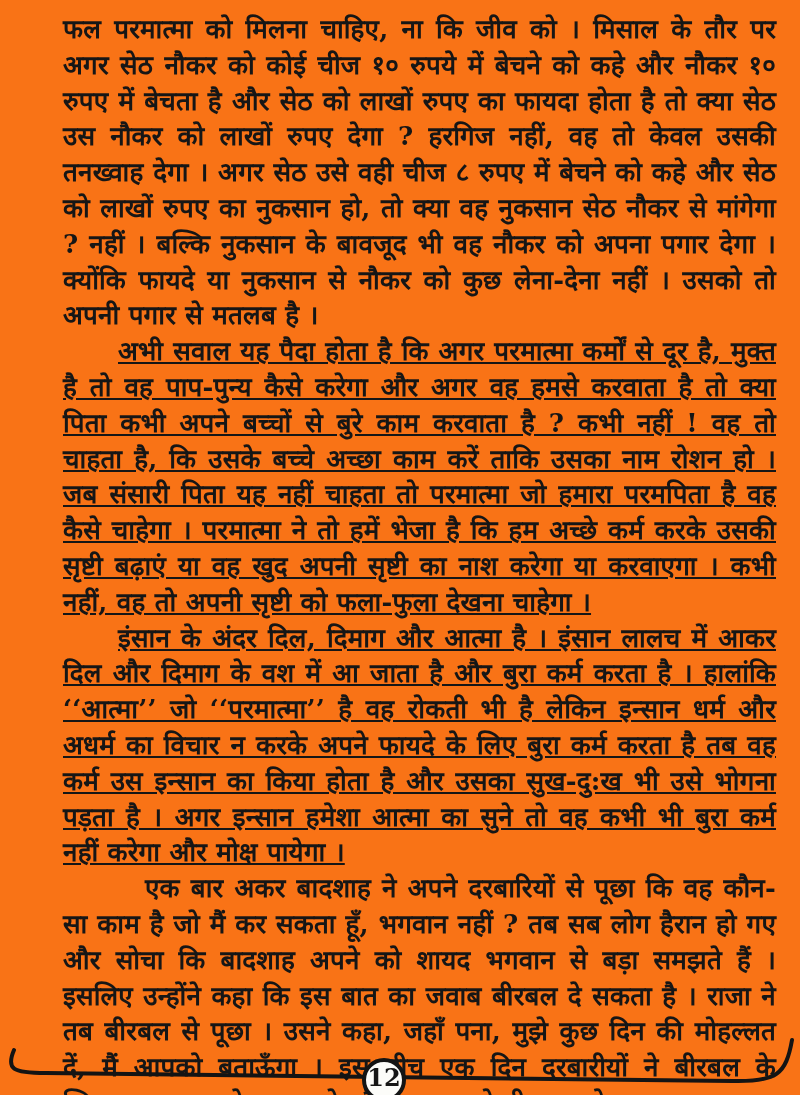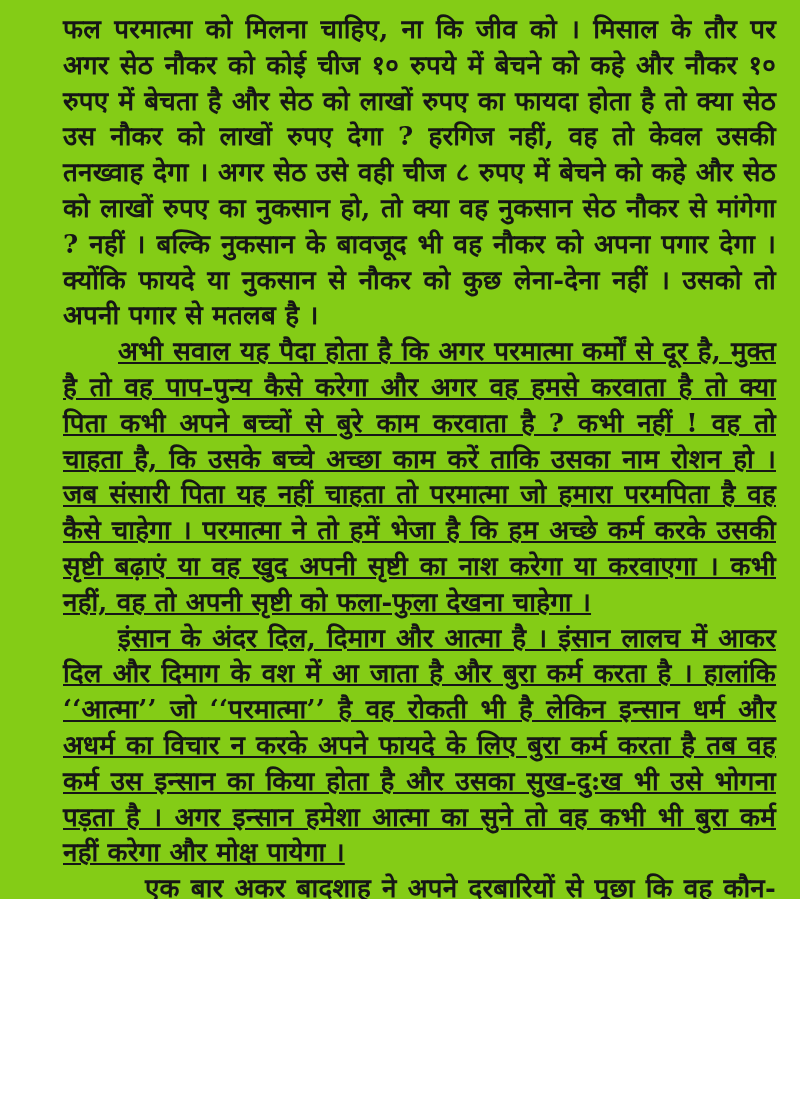--- a/index.html
+++ b/index.html
@@ -3,22 +3,22 @@
 <meta charset="utf-8">
 <style>
   html, body {
     margin: 0;
     padding: 0;
     background: #ffffff;
   }
   .page {
     position: relative;
     width: 800px;
-    height: 899px;
-    background: #84cc16;
+    height: 1095px;
+    background: #f97316;
     overflow: hidden;
     font-family: "DejaVu Serif", "Liberation Serif", serif;
     color: #161616;
   }
   .text-block {
     position: absolute;
     left: 63px;
     top: 12px;
     width: 713px;
     font-size: 26px;

